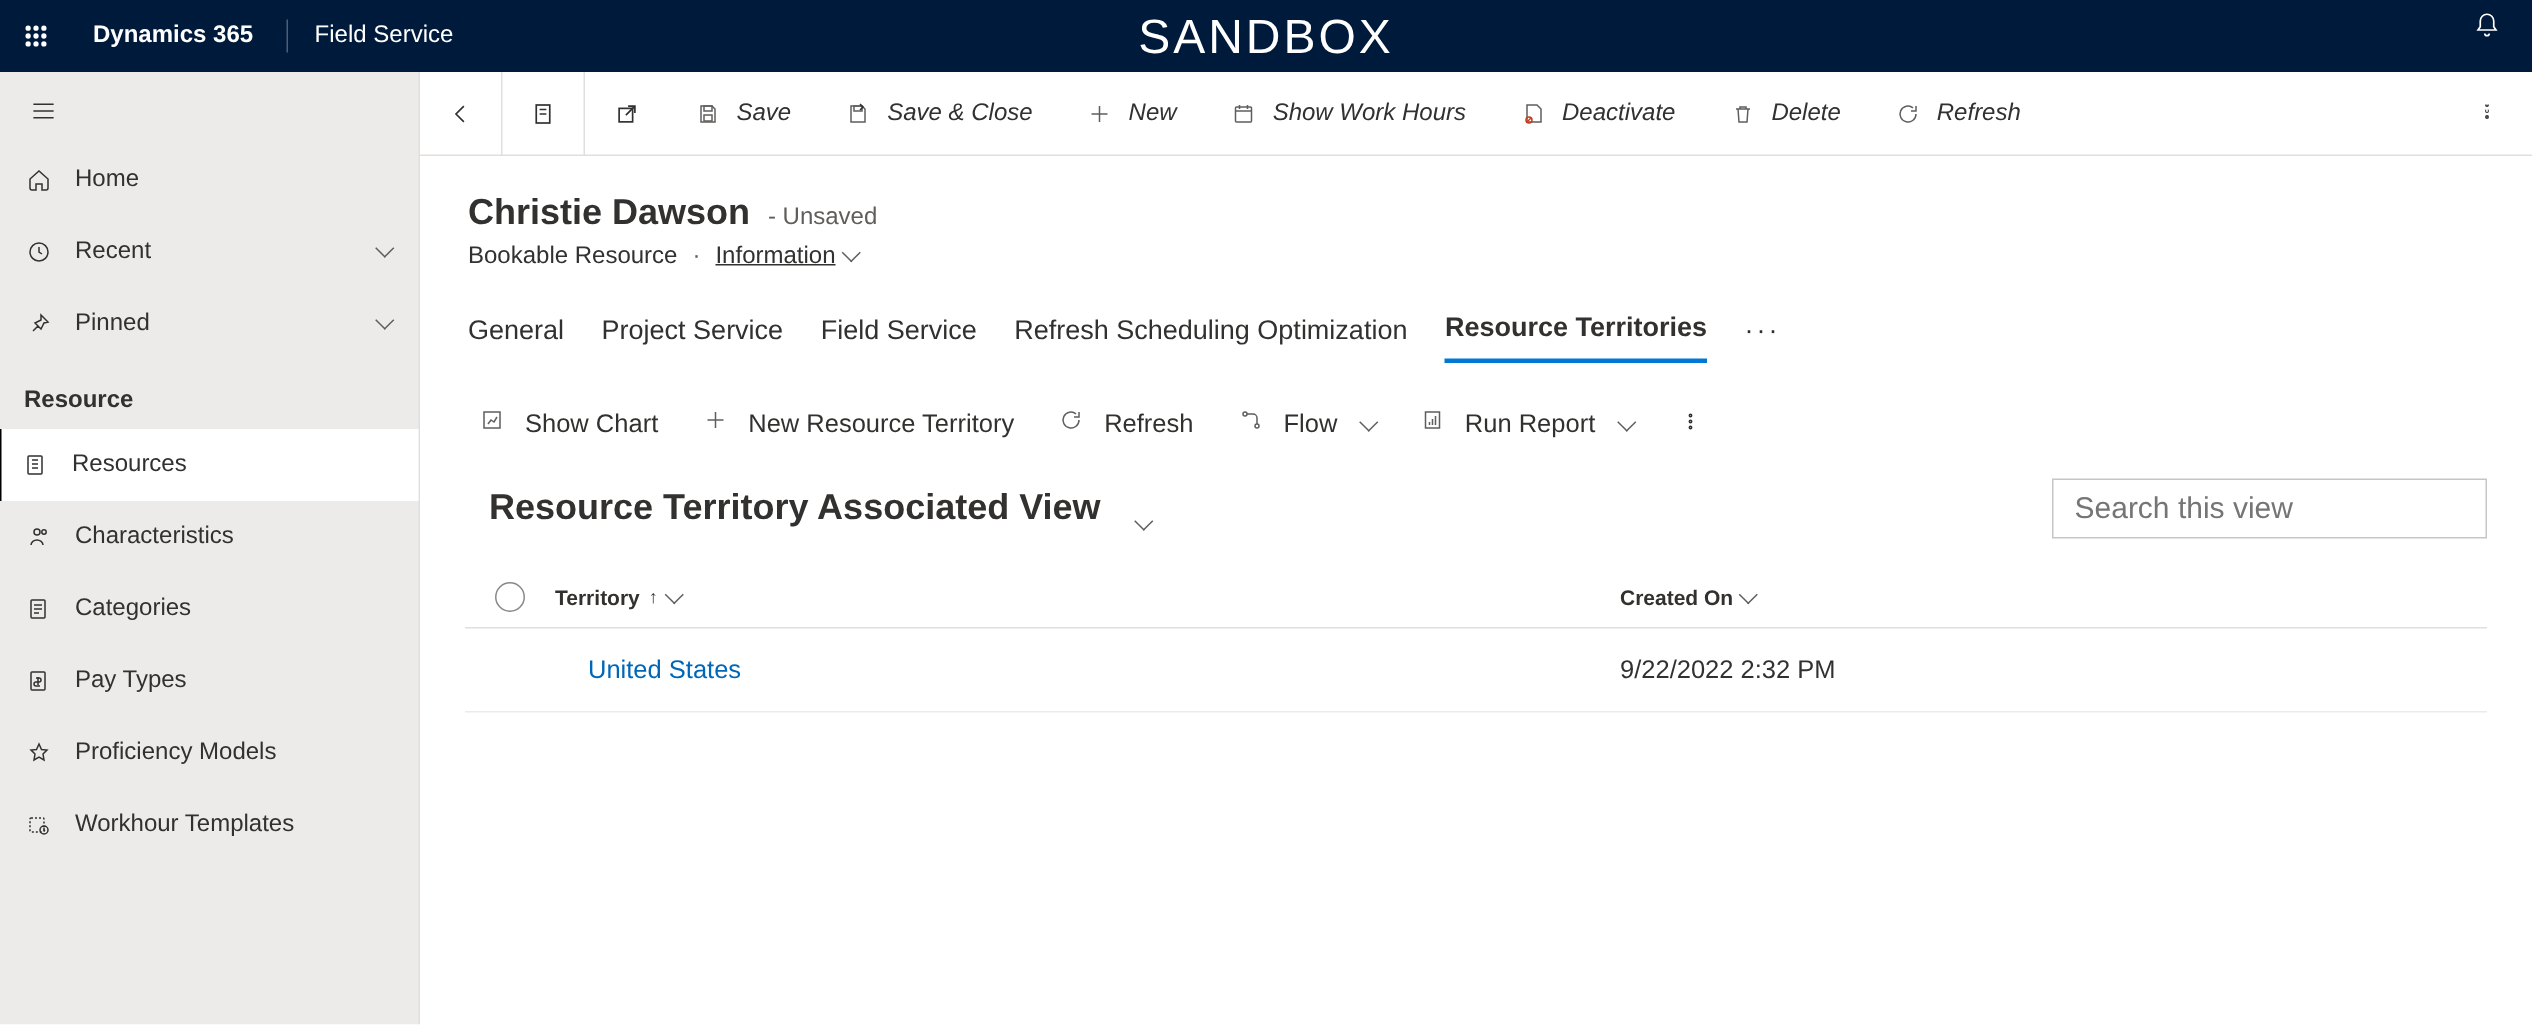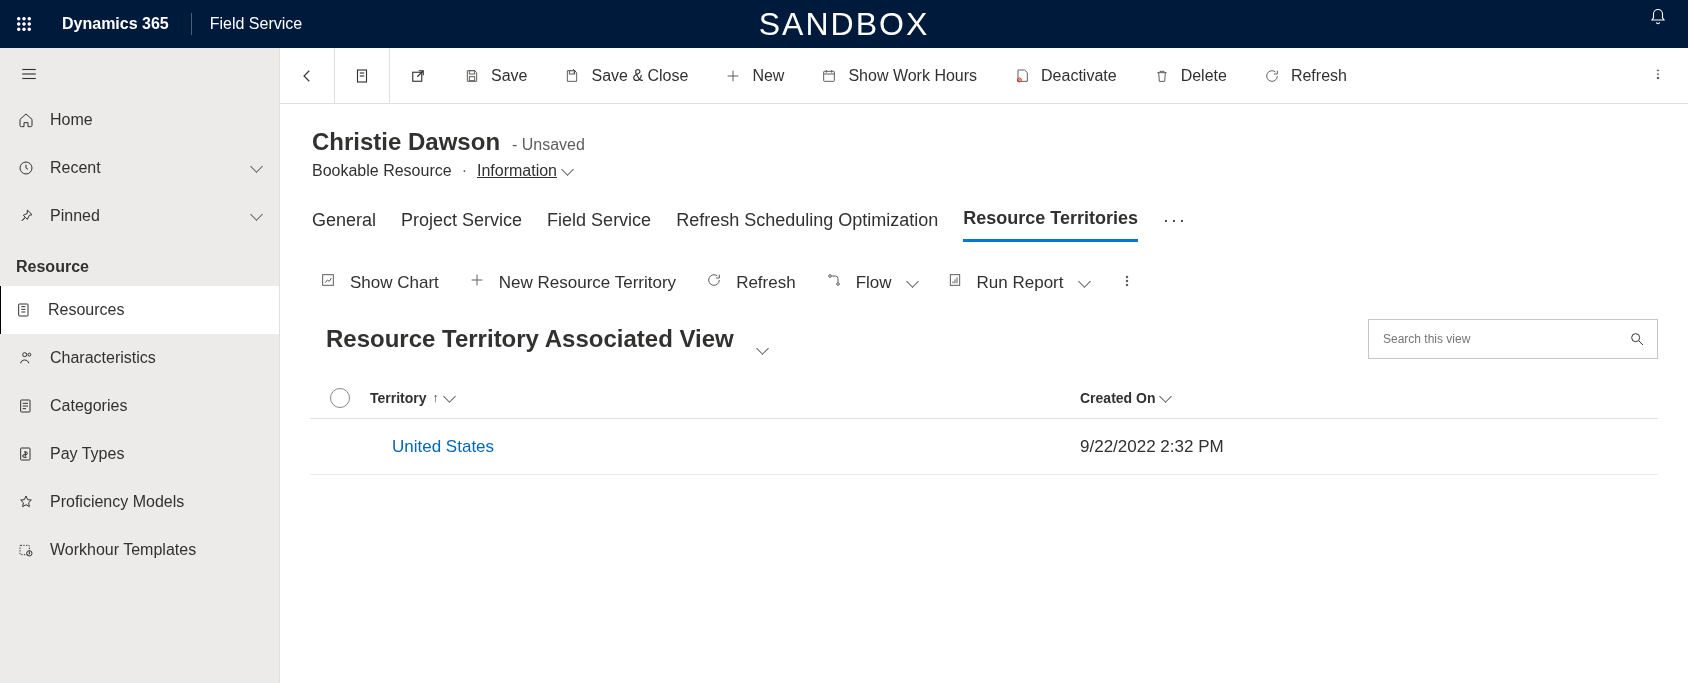--- a/index.html
+++ b/index.html
@@ -60,21 +60,21 @@
     height:48px; display:flex; align-items:center; padding:0 18px;
     font-size:16px; gap:16px; cursor:pointer;
   }
   .sidebar .sub-item.selected {
     background:#fff; border-left:1px solid #000000; padding-left:15px;
   }
 
   .main { flex:1; display:flex; flex-direction:column; overflow:hidden; }
   .cmdbar {
     height:56px; border-bottom:1px solid #E1DFDD;
-    display:flex; align-items:center;
+    display:flex; align-items:center;font-style:italic;
   }
   .cmd-iconbtn { width:55px; height:56px; display:flex; align-items:center; justify-content:center; border-right:1px solid #E1DFDD; cursor:pointer; }
   .cmd-btn { display:flex; align-items:center; gap:10px; padding:0 18px; height:56px; cursor:pointer; font-size:16px; }
   .cmd-btn .ic { width:18px; height:18px; display:flex; align-items:center; justify-content:center; color:#605E5C;}
   .cmd-more { margin-left:auto; padding:0 22px; cursor:pointer; }
 
   .header-block { padding: 24px 32px 0 32px; }
   .rec-title { font-size:24px; font-weight:700; }
   .rec-status { font-size:16px; color:#605E5C; font-weight:400; margin-left:8px;}
   .rec-subline { margin-top:6px; font-size:16px; display:flex; align-items:center; gap:10px; color:#323130;}
@@ -92,21 +92,21 @@
   .subcmd .scbtn .chev { margin-left:2px; }
   .subcmd .sc-more { cursor:pointer; }
 
   .view-row { display:flex; align-items:center; justify-content:space-between; padding: 26px 30px 0 46px; }
   .view-title { font-size:24px; font-weight:600; display:flex; align-items:center; gap:24px;}
   .search-box {
     width:290px; height:40px; border:1px solid #C8C6C4;
     display:flex; align-items:center; padding:0 12px; gap:10px;
   }
   .search-box input {
-    flex:1; border:none; outline:none; font-size:12px; color:#605E5C; background:transparent;
+    flex:1; border:none; outline:none; font-size:20px; color:#605E5C; background:transparent;
   }
 
   .grid { padding: 18px 30px 0 30px; }
   .grid-head {
     display:flex; align-items:center; height:42px; border-bottom:1px solid #E1DFDD;
   }
   .col-select { width:60px; display:flex; justify-content:center;}
   .sel-circle { width:20px; height:20px; border:1.5px solid #8A8886; border-radius:50%; }
   .col-territory { flex:0 0 710px; display:flex; align-items:center; gap:6px; font-weight:600; font-size:14px;}
   .col-created { flex:1; display:flex; align-items:center; gap:6px; font-weight:600; font-size:14px;}

